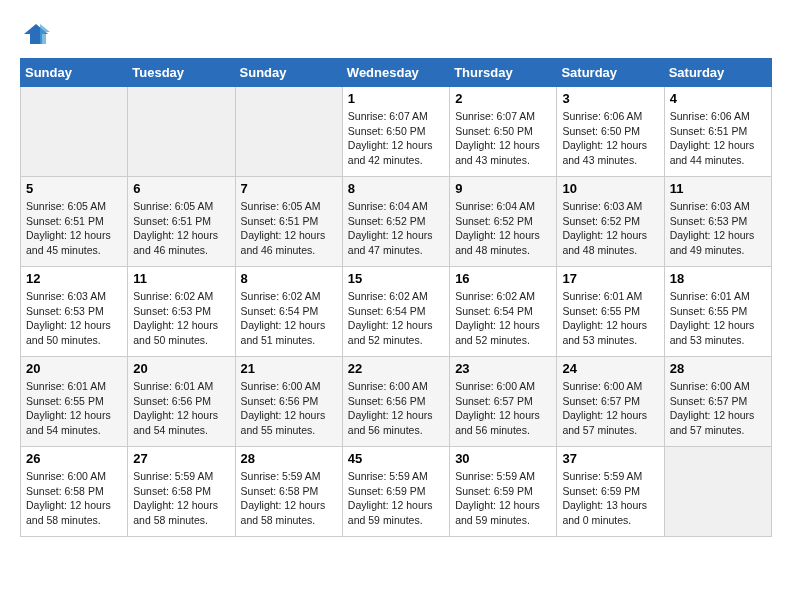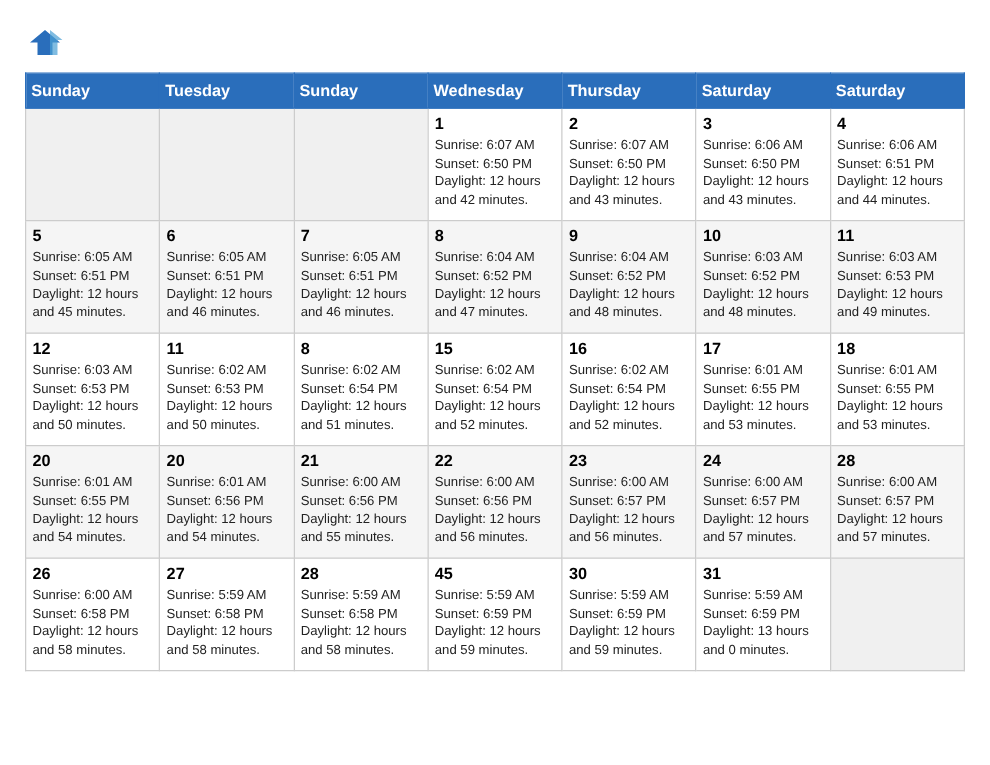--- a/index.html
+++ b/index.html
@@ -341,21 +341,21 @@
 and 59 minutes.</div>
         </td>
         <td>
           <span class="day-num">30</span>
           <div class="day-info" style="white-space: pre-line;">Sunrise: 5:59 AM
 Sunset: 6:59 PM
 Daylight: 12 hours
 and 59 minutes.</div>
         </td>
         <td>
-          <span class="day-num">31</span>
+          <span class="day-num">37</span>
           <div class="day-info" style="white-space: pre-line;">Sunrise: 5:59 AM
 Sunset: 6:59 PM
 Daylight: 13 hours
 and 0 minutes.</div>
         </td>
         <td class="empty-cell"></td>
       </tr>
     </tbody>
 </table>
 

